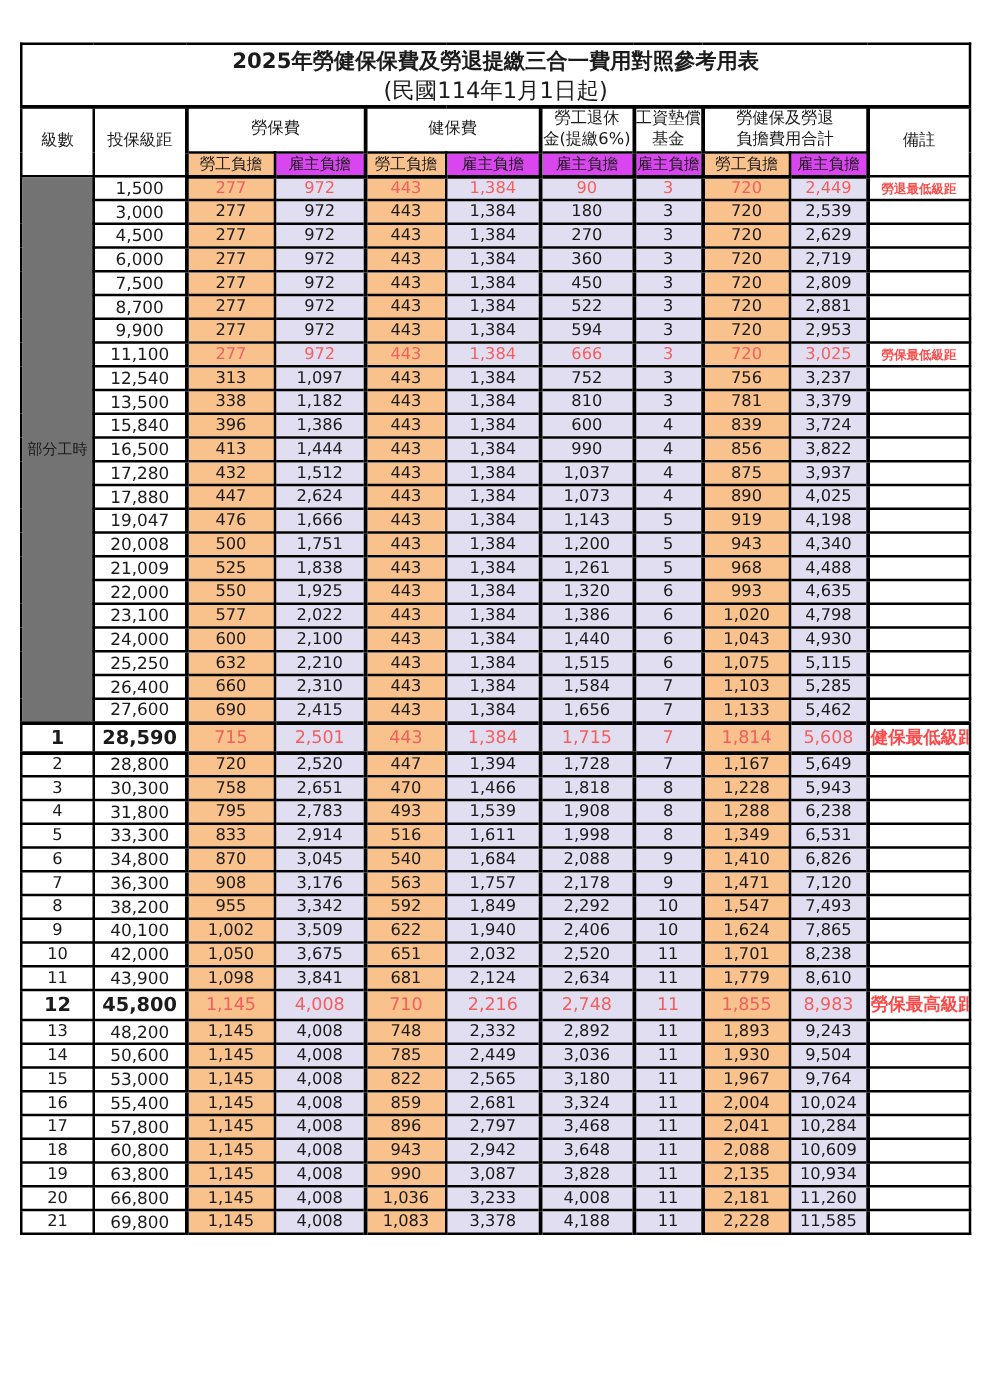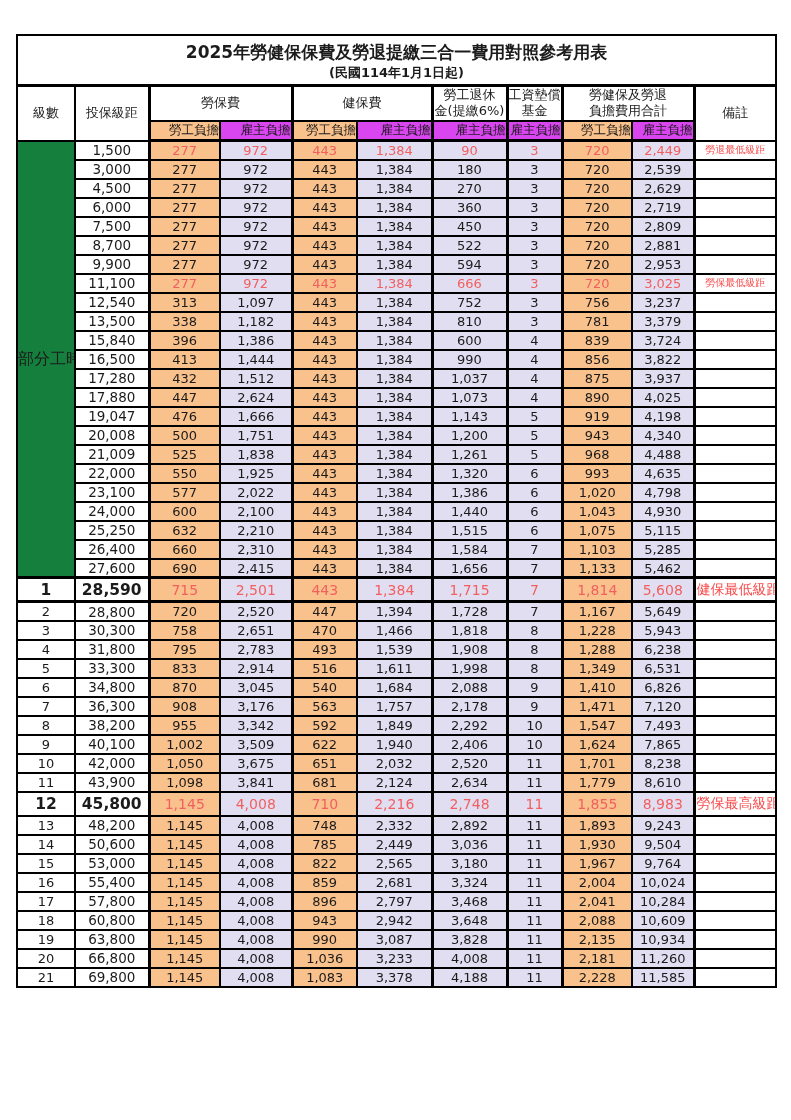--- a/index.html
+++ b/index.html
@@ -13,36 +13,36 @@
     border-collapse:collapse; table-layout:fixed; width:759px;
     border:1px solid #a21caf;
   }
   td {
     border:2px solid #000; text-align:center; vertical-align:middle;
     padding:0; font-size:13px; color:#1b1b1b; overflow:hidden; white-space:nowrap;
   }
   
   tr.title-row td { border-bottom:3px solid #000; height:50px; background:#fff; }
   .title-line1 { font-size:17px; font-weight:bold; line-height:1.55; }
-  .title-line2 { font-size:13px; font-weight:bold; line-height:1.2; }
+  .title-line2 { font-size:18px; font-weight:normal; line-height:1.2; }
   
   tr.h1 td { height:36px; font-size:13px; line-height:1.3; background:#fff; }
-  tr.h2 td { height:18px; font-size:12.5px; border-bottom:3px solid #000;text-align:right; }
+  tr.h2 td { height:18px; font-size:12.5px; border-bottom:3px solid #000; }
   
   .gb { border-left-width:3px !important; }
   
   tr.r  td { height:19px; }
   tr.big td { height:24px; font-size:14px; }
   tr.big .lvl, tr.big .brk { font-size:15.5px; font-weight:bold; }
   tr.thick td { border-top-width:3px; border-bottom-width:3px; }
   .c-or { background:#f9c18c; }
   .c-lv { background:#e2def2; }
   .hl td.val { color:#f25f5f; }
-  .remark { font-size:10px; color:#fa4b4b; padding:0 1px; }
-  .pt { font-size:16px; background:#15803d; letter-spacing:0; }
+  .remark { font-size:10px; color:#fa4b4b; padding:0 1px;font-weight:bold; }
+  .pt { font-size:12px; background:#737373; letter-spacing:0; }
   .brk { font-size:13.5px; }
   .hdr-or { background:#f9c18c; }
   .hdr-lv { background:#d946ef; }
 </style>
 </head>
 <body>
 
 <div class="page">
   <table class="main">
     <colgroup>

